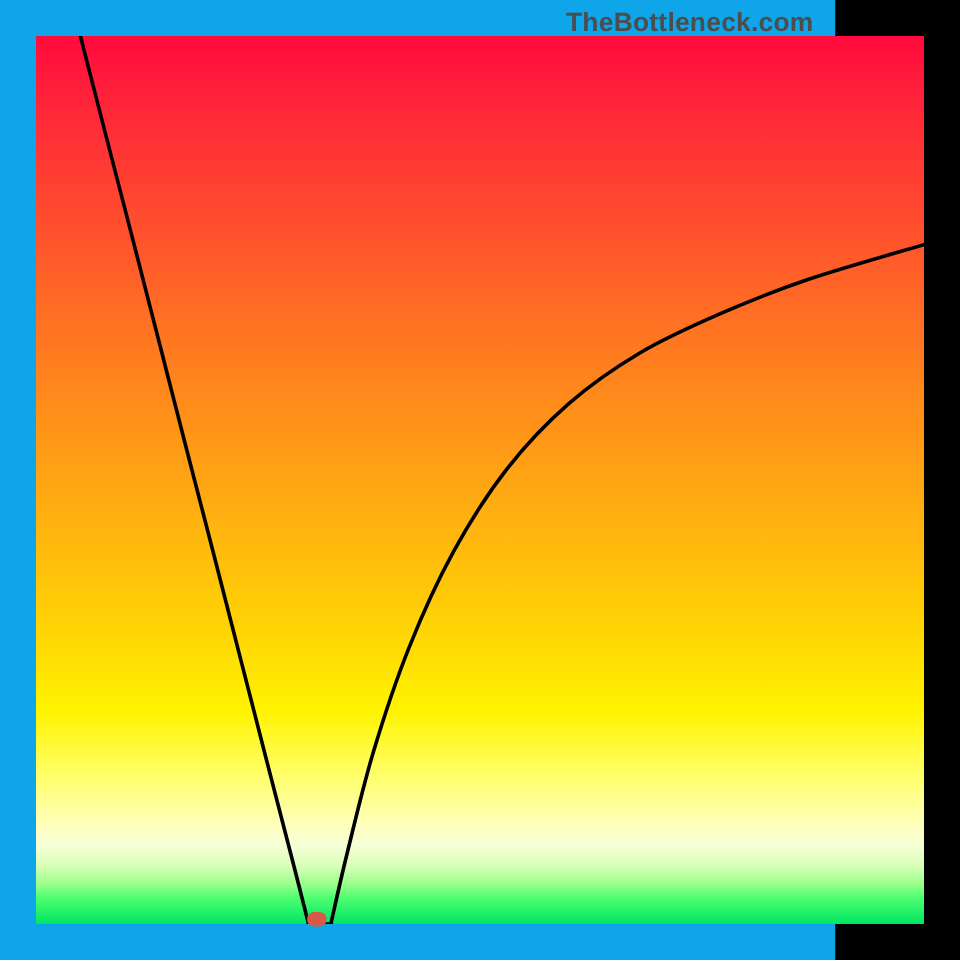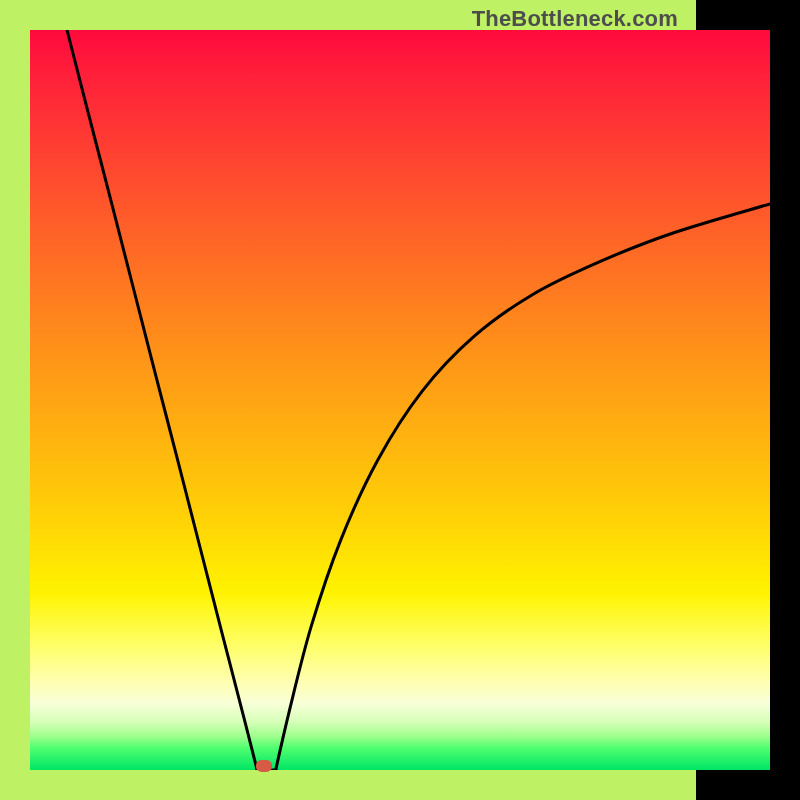--- a/index.html
+++ b/index.html
@@ -8,21 +8,21 @@
     width: 800px;
     height: 800px;
     background: #000;
     font-family: Arial, Helvetica, sans-serif;
     overflow: hidden;
   }
   .frame {
     position: relative;
     width: 696px;
     height: 800px;
-    background: #bef264;
+    background: #0ea5e9;
   }
   .watermark {
     position: absolute;
     top: 6px;
     right: 18px;
     color: #4d4d4d;
     font-size: 22px;
     font-weight: 600;
     letter-spacing: 0.2px;
     font-family: Arial, sans-serif;

